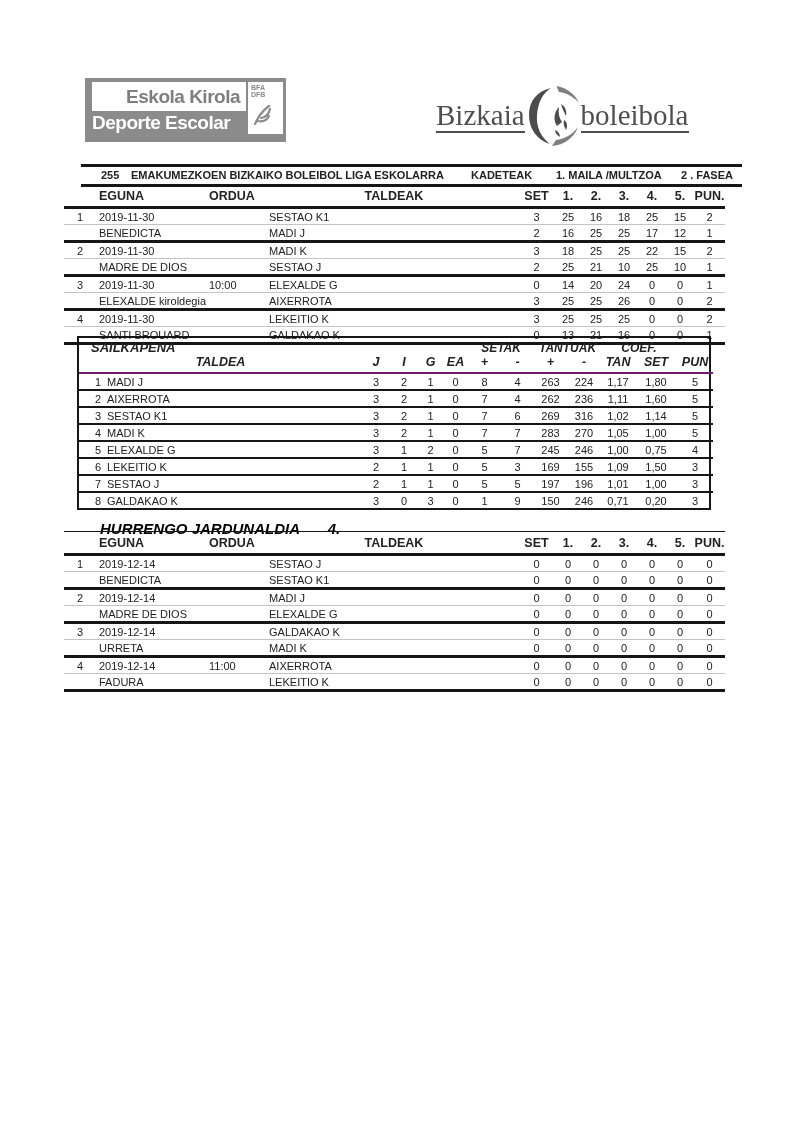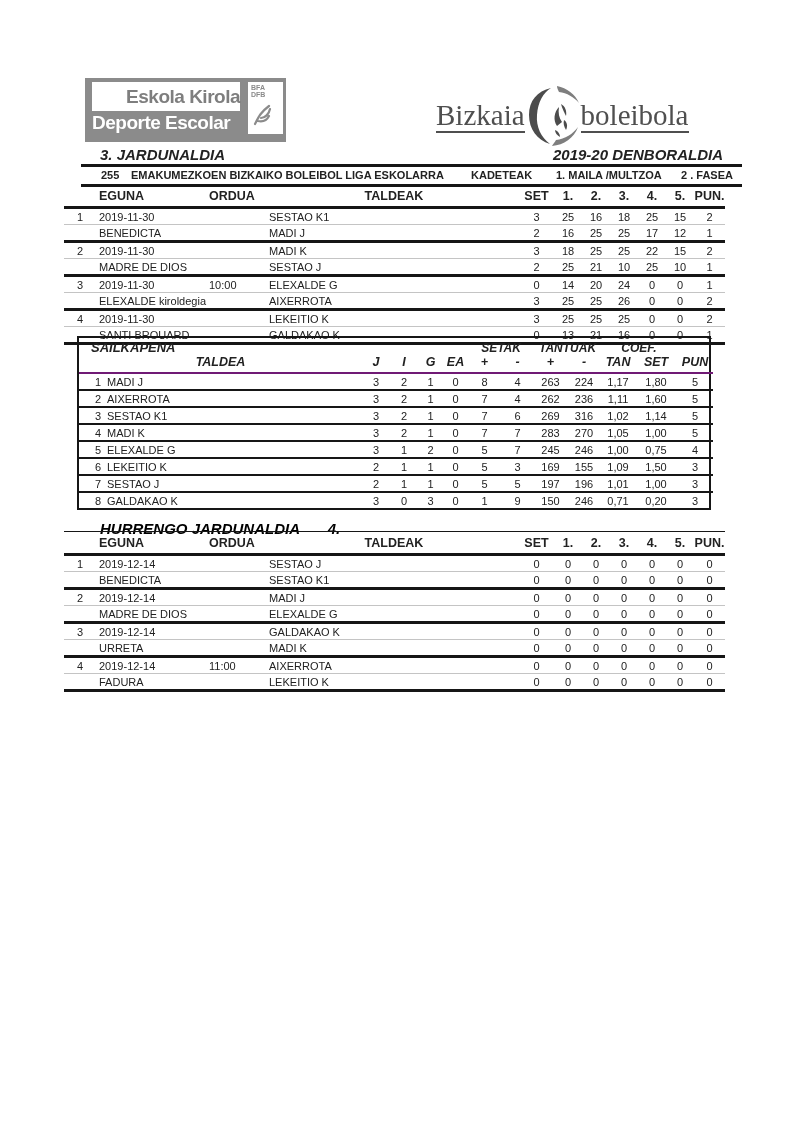--- a/index.html
+++ b/index.html
@@ -3,21 +3,21 @@
 <meta charset="utf-8">
 <style>
   html,body { margin:0; padding:0; background:#e8e8e8; }
   .page { position:relative; width:800px; height:1132px; background:#ffffff; margin:0 auto;
           font-family:"Liberation Sans", sans-serif; color:#2e2e2e; overflow:hidden; }
   .content { position:absolute; left:64px; top:76px; width:661px; height:1040px; }
 
   
   .logo-box { position:absolute; left:21px; top:2px; width:201px; height:64px; background:#8b8b8b; }
   .ek-white { position:absolute; left:7px; top:4px; width:148px; height:29px; background:#ffffff;
-              display:flex; align-items:center; justify-content:flex-end; padding-right:0;
+              display:flex; align-items:center; justify-content:flex-end; padding-right:6px;
               color:#7e7e7e; font-weight:bold; font-size:19px; letter-spacing:-0.5px; }
   .ek-gray  { position:absolute; left:7px; top:34px; color:#ffffff; font-weight:bold; font-size:19px; letter-spacing:-0.5px; }
   .badge { position:absolute; right:3px; top:4px; width:35px; height:52px; background:#ffffff;
            color:#8b8b8b; font-weight:bold; font-size:7px; line-height:7px; text-align:left; padding:2px 0 0 3px; box-sizing:border-box; }
 
   .bizkaia { position:absolute; left:372px; top:6px; width:290px; height:70px; display:flex; align-items:center;
              color:#4f4f4f; font-family:"Liberation Serif", serif; font-size:29px; }
   .bizkaia .word { border-bottom:2px solid #4f4f4f; padding-bottom:1px; line-height:1; }
   .bizkaia svg { margin:0 -6px 0 -4px; flex:0 0 auto; }
 
@@ -87,24 +87,20 @@
         <path d="M36 4 C46 6 54 12 58 21 C53 15 46 11 38 10 C37 8 36 6 36 4 Z" fill="#7e7e7e"></path>
         <path d="M31 64 C43 63 53 56 57 45 C52 52 44 57 35 58 C34 60 32 62 31 64 Z" fill="#7e7e7e"></path>
         <path d="M36 44 C32 38 33 30 38 25 C37 31 38 36 41 40 Z" fill="#4c4c4c"></path>
         <path d="M40 22 C44 24 46 29 45 34 C43 30 41 26 40 22 Z" fill="#4c4c4c"></path>
         <path d="M43 38 C46 40 47 44 45 48 C43 45 42 41 43 38 Z" fill="#4c4c4c"></path>
         <path d="M34 48 C37 49 39 52 39 55 C36 53 34 51 34 48 Z" fill="#4c4c4c"></path>
       </svg>
       <span class="word">boleibola</span>
     </div>
 
-    <div class="titles">
-      <span class="t-left">3. JARDUNALDIA</span>
-      <span class="t-right">2019-20 DENBORALDIA</span>
-    </div>
 
     <div class="bar">
       <span class="b-code">255</span>
       <span class="b-name">EMAKUMEZKOEN BIZKAIKO BOLEIBOL LIGA ESKOLARRA</span>
       <span class="b-cat">KADETEAK</span>
       <span class="b-level">1. MAILA /MULTZOA</span>
       <span class="b-phase">2 . FASEA</span>
     </div>
 
     <div class="results-1">

